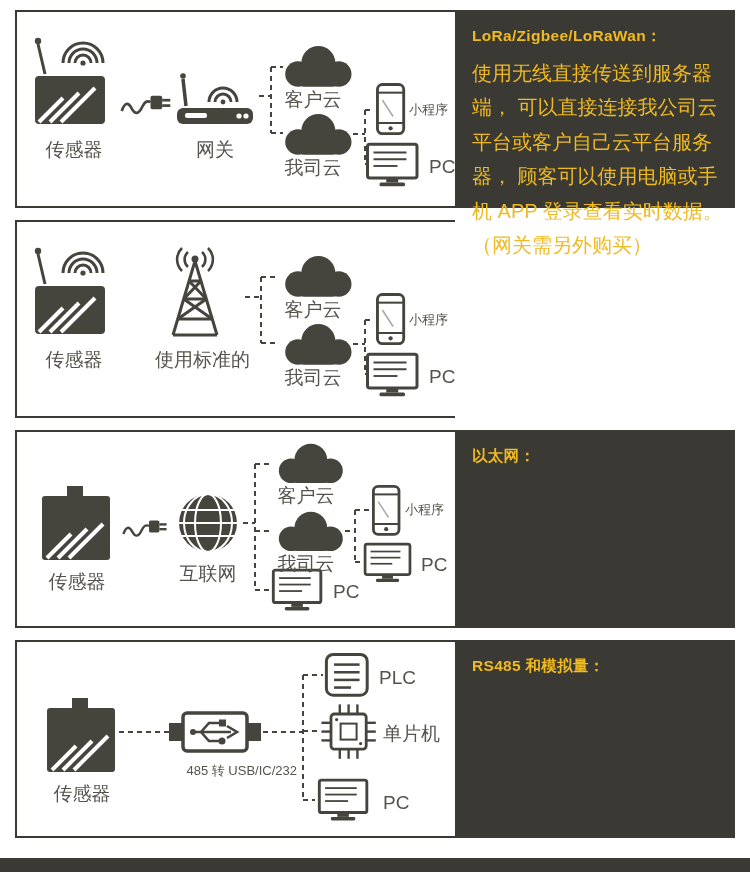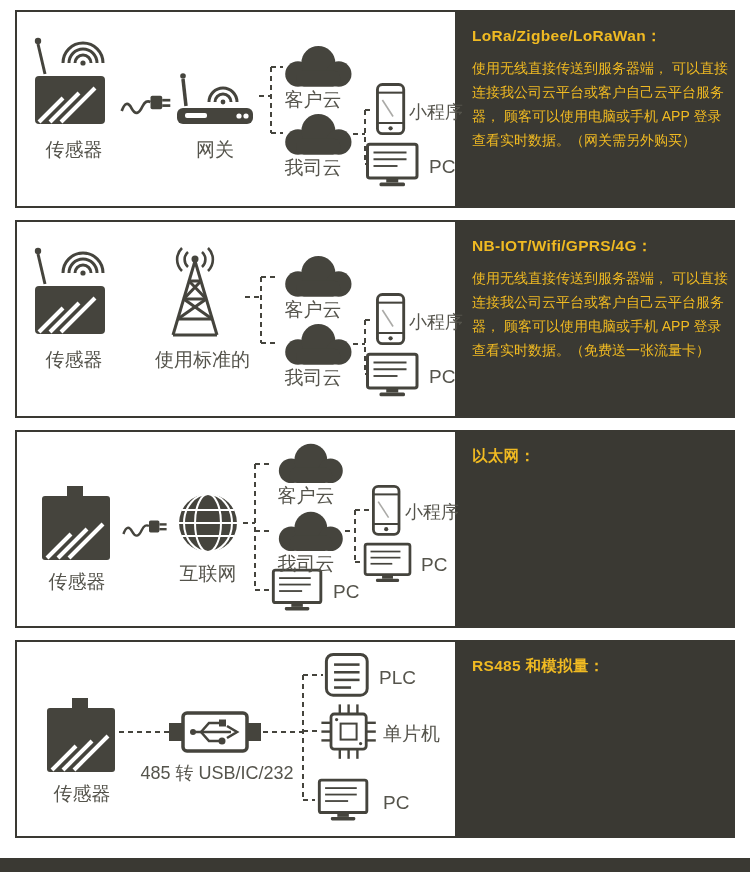--- a/index.html
+++ b/index.html
@@ -16,27 +16,27 @@
   .diagram{
     width:440px;height:198px;background:#fff;position:relative;
     border:2px solid var(--dark);border-right:none;
   }
   .diagram svg.art{position:absolute;left:0;top:0;color:var(--icon);}
   .dlabel{
     position:absolute;font-size:19px;color:var(--label);
     white-space:nowrap;line-height:1.1;
   }
   .ctr{text-align:center;}
-  .sm{font-size:18px;}
+  .sm{font-size:13px;text-align:right;}
   .info{
     width:280px;height:198px;background:var(--dark);
     padding:16px 3px 12px 17px;color:var(--gold);
   }
   .info .ttl{font-size:15.5px;font-weight:bold;margin-bottom:9px;letter-spacing:.3px;}
-  .info .bdy{font-size:14px;line-height:1.72;}
+  .info .bdy{font-size:20px;line-height:1.72;}
   .bottom-bar{position:absolute;left:0;top:858px;width:750px;height:14px;background:var(--dark);}
   .dash{stroke:currentColor;stroke-width:2;fill:none;stroke-dasharray:5 4;}
 </style>
 </head>
 <body>
 
 <svg width="0" height="0" style="position:absolute" aria-hidden="true">
 <defs>
   <g id="i-sensor-wifi">
     <line x1="16" y1="42" x2="9" y2="12" stroke="currentColor" stroke-width="3"></line>
@@ -218,24 +218,20 @@
         <use href="#i-phone" transform="translate(358,70) scale(0.82)"></use>
         <use href="#i-pc" transform="translate(346,130) scale(0.75)"></use>
       </svg>
       <span class="dlabel ctr" style="left:17px;top:128px;width:80px">传感器</span>
       <span class="dlabel ctr" style="left:138px;top:128px;width:80px">使用标准的</span>
       <span class="dlabel ctr" style="left:261px;top:78px;width:70px">客户云</span>
       <span class="dlabel ctr" style="left:261px;top:146px;width:70px">我司云</span>
       <span class="dlabel sm" style="left:392px;top:91px">小程序</span>
       <span class="dlabel" style="left:412px;top:145px">PC</span>
     </div>
-    <div class="info">
-      <div class="ttl">NB-IOT/Wifi/GPRS/4G：</div>
-      <div class="bdy">使用无线直接传送到服务器端， 可以直接连接我公司云平台或客户自己云平台服务器， 顾客可以使用电脑或手机 APP 登录查看实时数据。（免费送一张流量卡）</div>
-    </div>
   </div>
 
   <div class="panel" style="top:430px">
     <div class="diagram">
       <svg class="art" width="436" height="194" viewBox="0 0 436 194">
         <path class="dash" d="M226,91 h12 M238,32 V158 M238,32 h14 M238,99 h14 M238,158 h14"></path>
         <path class="dash" d="M328,99 h10 M338,78 V130 M338,78 h14 M338,130 h6"></path>
         <use href="#i-sensor-plain" transform="translate(20,48)"></use>
         <use href="#i-plug" transform="translate(104,78) scale(0.8)"></use>
         <use href="#i-globe" transform="translate(156,56)"></use>

